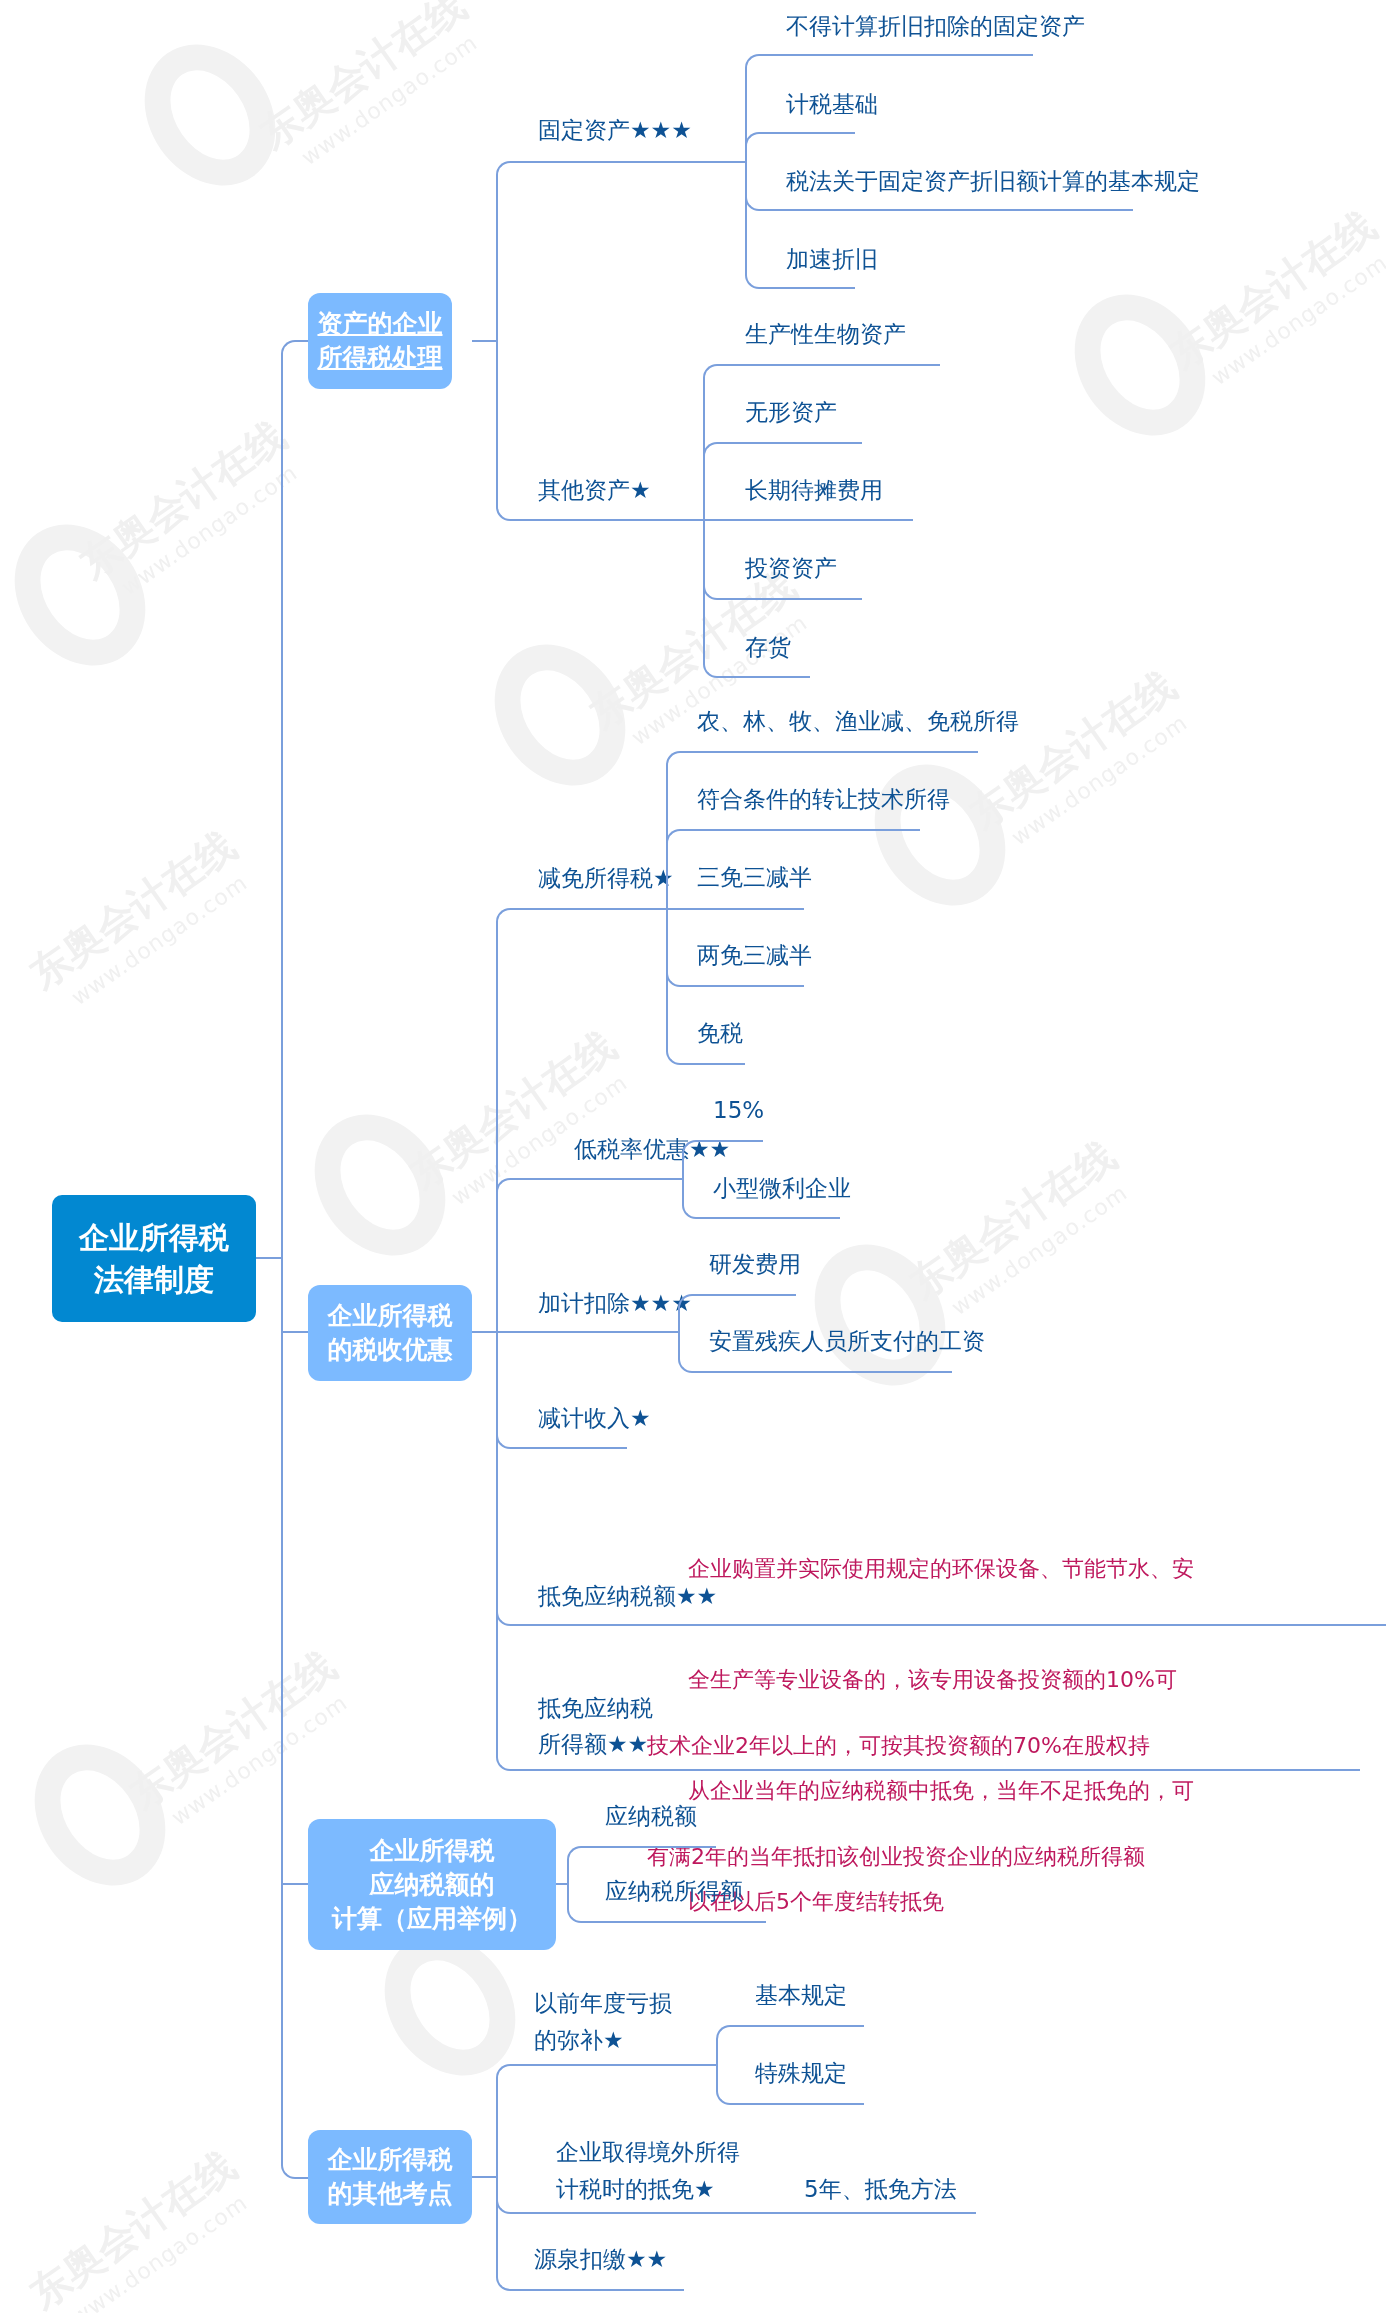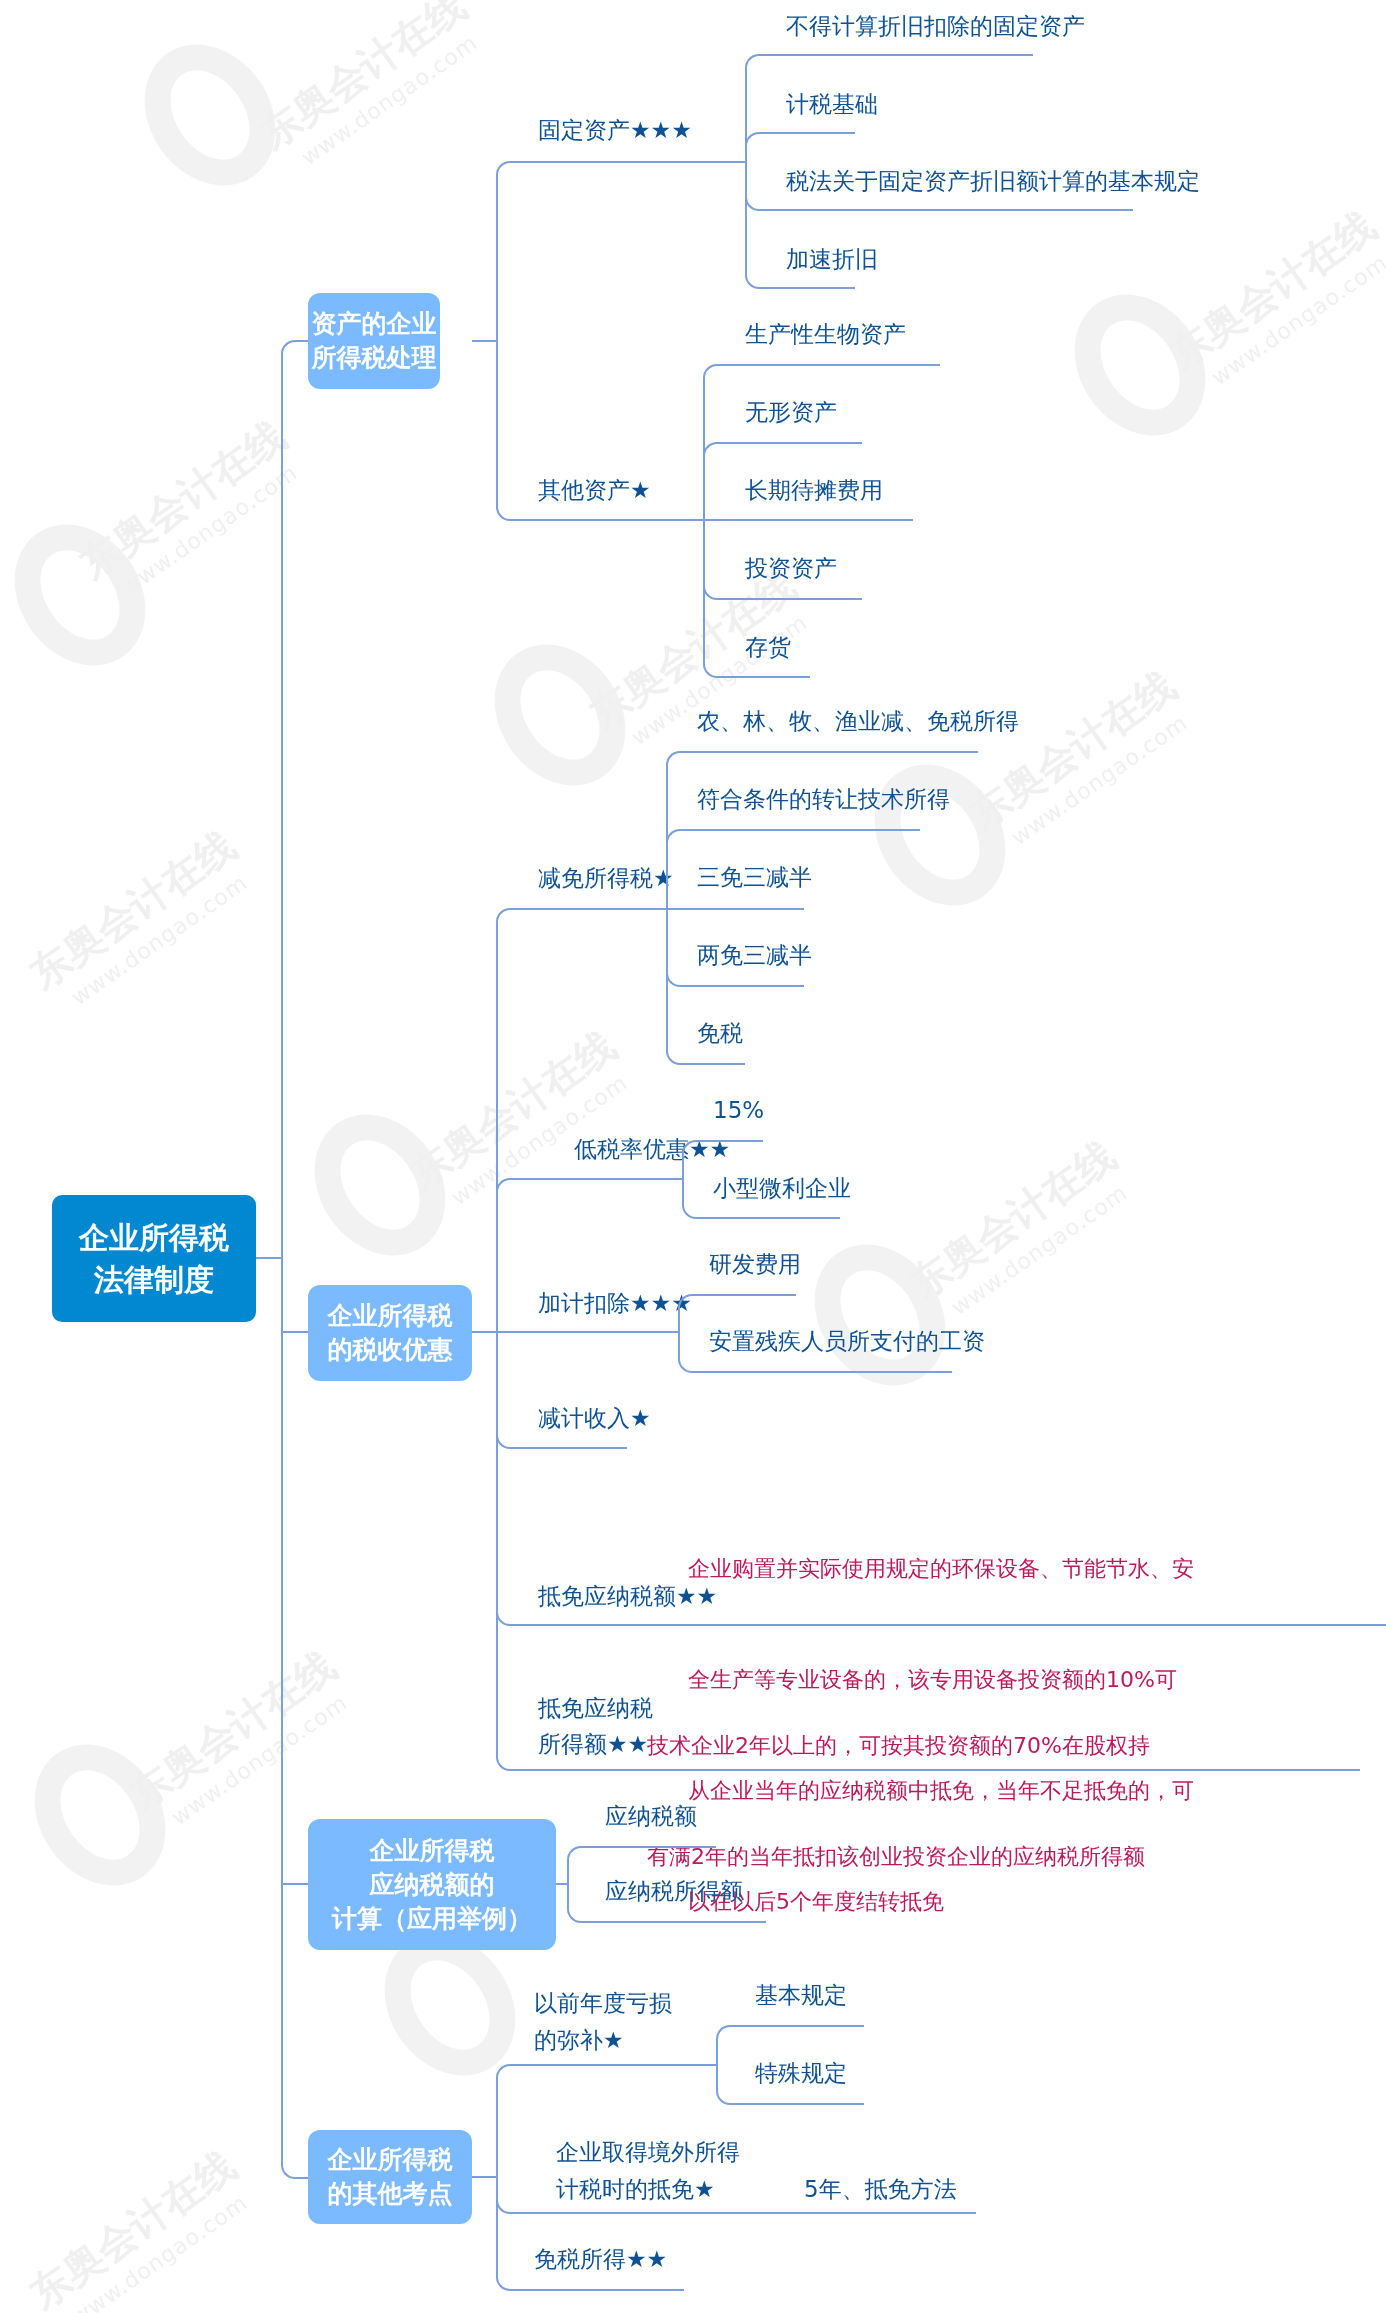--- a/index.html
+++ b/index.html
@@ -50,21 +50,21 @@
   <div class="ln hl" style="left:282px;top:1331px;width:27px;"></div>
   <div class="ln hl" style="left:282px;top:1883px;width:27px;"></div>
 
   <div class="root" style="left:52px;top:1195px;width:204px;height:127px;">
     <div>
         <div>企业所得税</div>
         <div>法律制度</div>
       </div>
   </div>
 
-  <div class="l1" style="left:308px;top:293px;width:132px;height:96px;">
+  <div class="l1" style="left:308px;top:293px;width:144px;height:96px;text-decoration:underline;">
     <div>
         <div>资产的企业</div>
         <div>所得税处理</div>
       </div>
   </div>
   <div class="ln hl" style="left:472px;top:340px;width:26px;"></div>
   <div class="elbow up" style="left:496px;top:161px;width:40px;height:181px;"></div>
   <div class="elbow down" style="left:496px;top:340px;width:40px;height:181px;"></div>
   <div class="ln hl" style="left:530px;top:161px;width:216px;"></div>
   <div class="ln hl" style="left:530px;top:519px;width:175px;"></div>
@@ -210,14 +210,14 @@
   <div class="ln hl" style="left:750px;top:2103px;width:114px;"></div>
   <div class="lbl" style="left:755px;top:1977px;">基本规定</div>
   <div class="lbl" style="left:755px;top:2055px;">特殊规定</div>
 
   <div class="lbl" style="left:556px;top:2134px;line-height:37px;">
     <div>企业取得境外所得</div>
     <div>计税时的抵免★</div>
   </div>
   <div class="lbl" style="left:804px;top:2171px;">5年、抵免方法</div>
 
-  <div class="lbl" style="left:534px;top:2241px;">免税所得★★</div>
+  <div class="lbl" style="left:534px;top:2241px;">源泉扣缴★★</div>
 </div>
 
 </body></html>

